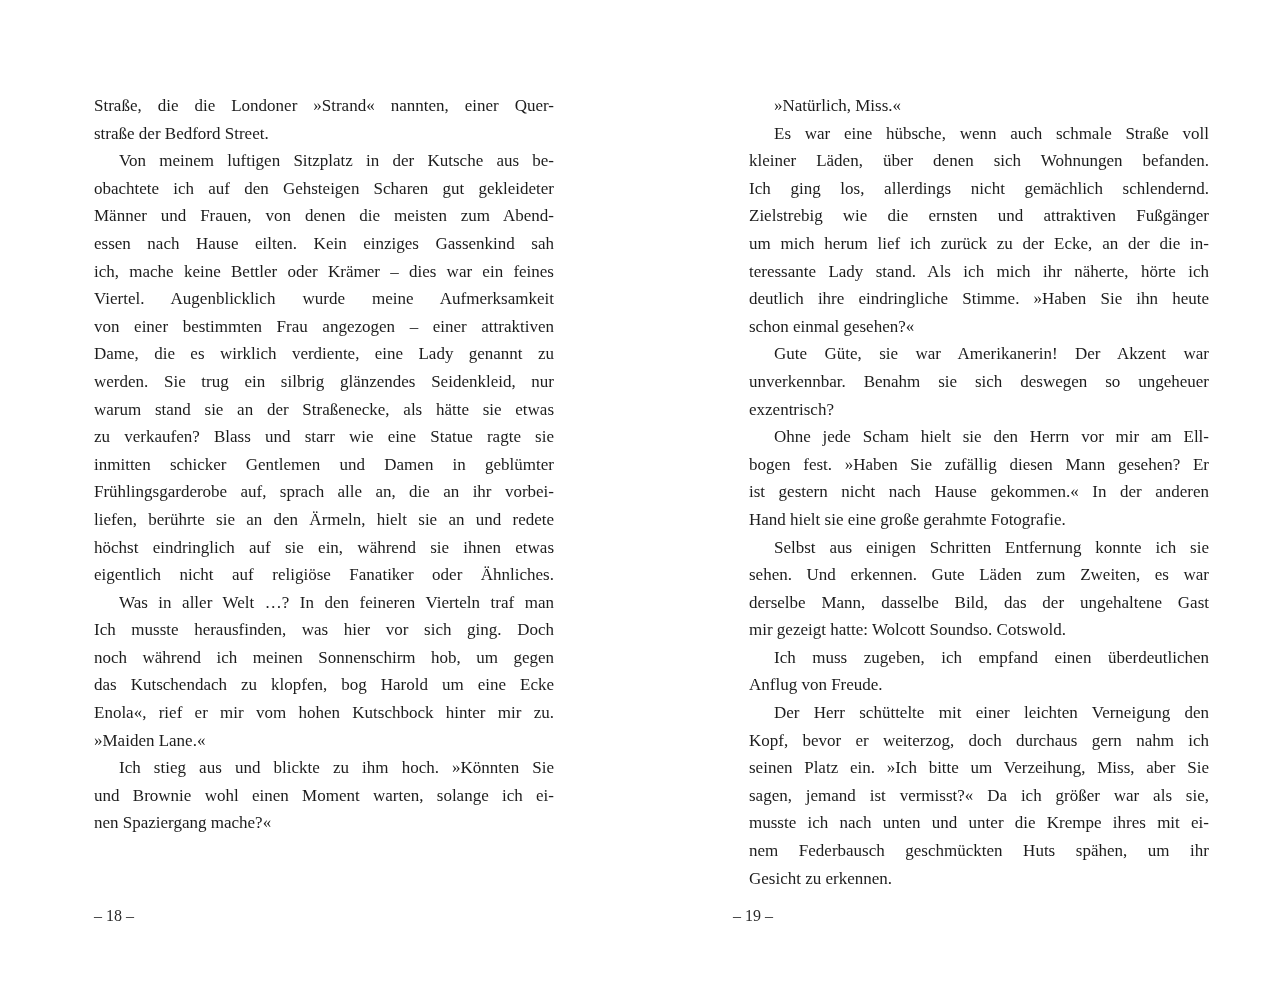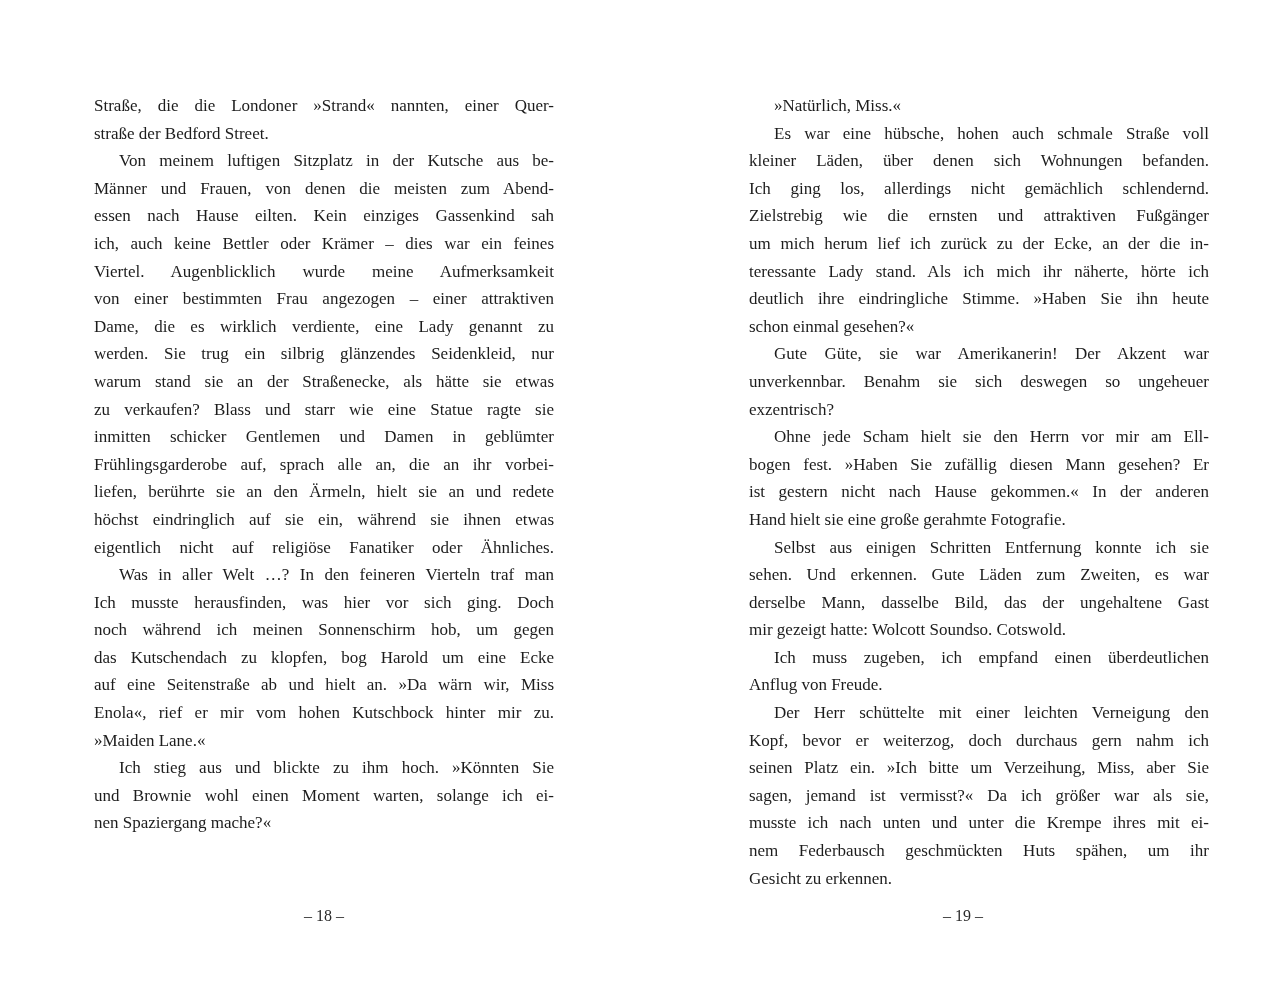--- a/index.html
+++ b/index.html
@@ -31,68 +31,68 @@
     text-align-last: justify;
     white-space: normal;
     overflow: visible;
   }
   .line.last   { text-align-last: left; }
   .line.indent { text-indent: 25px; }
   .page-footer {
     position: absolute;
     top: 905px;
     width: 460px;
-    text-align: center;
+    text-align: left;
     font-size: 16px;
     line-height: 22px;
     color: #2a2a2a;
   }
   .footer-left  { left: 94px; }
   .footer-right { left: 733px; }
 </style>
 </head>
 <body>
 
 <div class="spread">
 
   <div class="text-column column-left">
       <div class="line">Straße, die die Londoner »Strand« nannten, einer Quer-</div>
       <div class="line last">straße der Bedford Street.</div>
       <div class="line indent">Von meinem luftigen Sitzplatz in der Kutsche aus be-</div>
+      <div class="line">obachtete ich auf den Gehsteigen Scharen gut gekleideter</div>
       <div class="line">Männer und Frauen, von denen die meisten zum Abend-</div>
       <div class="line">essen nach Hause eilten. Kein einziges Gassenkind sah</div>
-      <div class="line">ich, auch keine Bettler oder Krämer – dies war ein feines</div>
+      <div class="line">ich, mache keine Bettler oder Krämer – dies war ein feines</div>
       <div class="line">Viertel. Augenblicklich wurde meine Aufmerksamkeit</div>
       <div class="line">von einer bestimmten Frau angezogen – einer attraktiven</div>
       <div class="line">Dame, die es wirklich verdiente, eine Lady genannt zu</div>
       <div class="line">werden. Sie trug ein silbrig glänzendes Seidenkleid, nur</div>
       <div class="line">warum stand sie an der Straßenecke, als hätte sie etwas</div>
       <div class="line">zu verkaufen? Blass und starr wie eine Statue ragte sie</div>
       <div class="line">inmitten schicker Gentlemen und Damen in geblümter</div>
       <div class="line">Frühlingsgarderobe auf, sprach alle an, die an ihr vorbei-</div>
       <div class="line">liefen, berührte sie an den Ärmeln, hielt sie an und redete</div>
       <div class="line">höchst eindringlich auf sie ein, während sie ihnen etwas</div>
       <div class="line">eigentlich nicht auf religiöse Fanatiker oder Ähnliches.</div>
       <div class="line indent">Was in aller Welt …? In den feineren Vierteln traf man</div>
       <div class="line">Ich musste herausfinden, was hier vor sich ging. Doch</div>
       <div class="line">noch während ich meinen Sonnenschirm hob, um gegen</div>
       <div class="line">das Kutschendach zu klopfen, bog Harold um eine Ecke</div>
-      <div class="line">auf eine Seitenstraße ab und hielt an. »Da wärn wir, Miss</div>
       <div class="line">Enola«, rief er mir vom hohen Kutschbock hinter mir zu.</div>
       <div class="line last">»Maiden Lane.«</div>
       <div class="line indent">Ich stieg aus und blickte zu ihm hoch. »Könnten Sie</div>
       <div class="line">und Brownie wohl einen Moment warten, solange ich ei-</div>
       <div class="line last">nen Spaziergang mache?«</div>
     </div>
 
   <div class="page-footer footer-left">– 18 –</div>
 
   <div class="text-column column-right">
       <div class="line indent last">»Natürlich, Miss.«</div>
-      <div class="line indent">Es war eine hübsche, hohen auch schmale Straße voll</div>
+      <div class="line indent">Es war eine hübsche, wenn auch schmale Straße voll</div>
       <div class="line">kleiner Läden, über denen sich Wohnungen befanden.</div>
       <div class="line">Ich ging los, allerdings nicht gemächlich schlendernd.</div>
       <div class="line">Zielstrebig wie die ernsten und attraktiven Fußgänger</div>
       <div class="line">um mich herum lief ich zurück zu der Ecke, an der die in-</div>
       <div class="line">teressante Lady stand. Als ich mich ihr näherte, hörte ich</div>
       <div class="line">deutlich ihre eindringliche Stimme. »Haben Sie ihn heute</div>
       <div class="line last">schon einmal gesehen?«</div>
       <div class="line indent">Gute Güte, sie war Amerikanerin! Der Akzent war</div>
       <div class="line">unverkennbar. Benahm sie sich deswegen so ungeheuer</div>
       <div class="line last">exzentrisch?</div>

